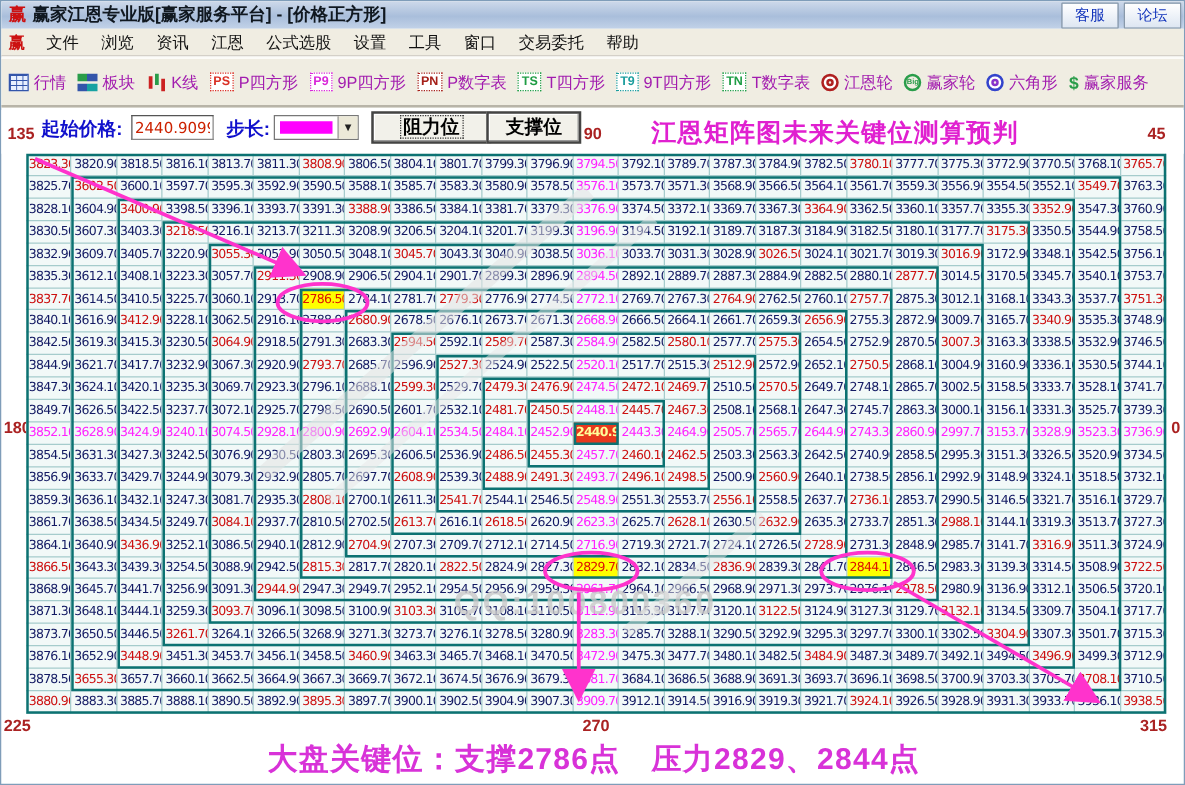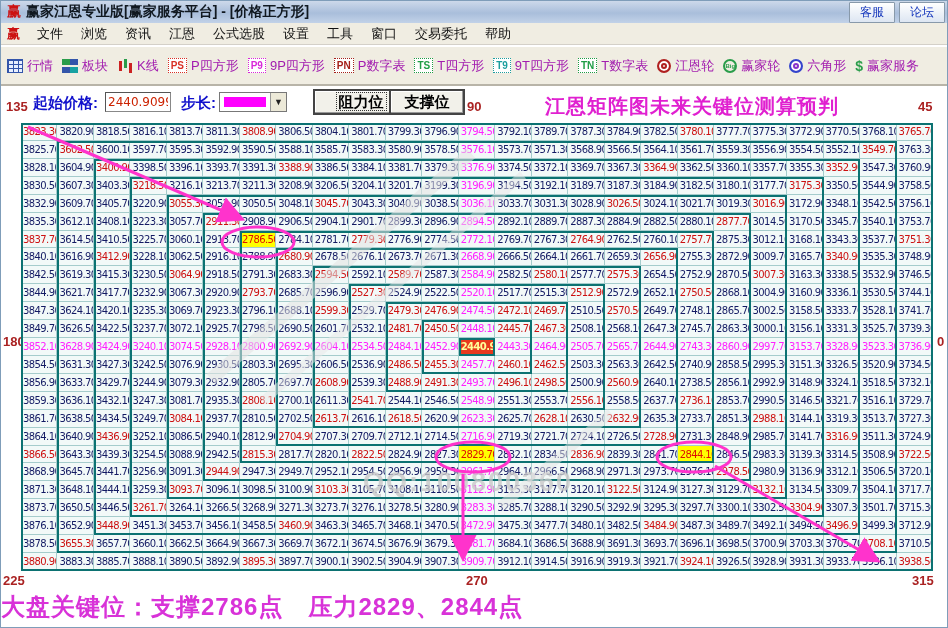--- a/index.html
+++ b/index.html
@@ -58,40 +58,40 @@
   .step-combo{ position:absolute; left:218px; top:4px; width:68px; height:20px;
     border:1px solid #777; background:#fff; display:flex; cursor:pointer; }
   .step-swatch{ margin:4px; height:10px; width:42px; background:#ff00ff; }
   .combo-arrow{ width:16px; height:18px; background:#ece9d8; border-left:1px solid #999;
     font-size:9px; color:#222; text-align:center; line-height:18px; }
   .push-btn{ position:absolute; top:1px; height:26px; background:#f2f1ea;
     border:2px solid #444; font-size:15px; color:#000; text-align:center; line-height:22px;
     cursor:pointer; font-weight:bold; box-shadow:inset -1px -1px 0 #999, inset 1px 1px 0 #fff; }
   .push-btn.focused span{ outline:1px dotted #333; padding:0 2px; }
   .banner{ position:absolute; left:520px; top:5px; font-size:20px; font-weight:bold;
-    color:#e020d0; letter-spacing:1px; white-space:nowrap;margin-left:24px; }
+    color:#e020d0; letter-spacing:1px; white-space:nowrap; }
   
   .grid-wrap{ position:absolute; left:20px; top:122px; width:912px; height:448px;
     background:#f2f9f8; }
   .grid{ position:absolute; inset:0; display:grid;
     grid-template-columns:repeat(25,1fr); grid-template-rows:repeat(25,1fr); }
   .cell{ border-right:1px solid #a5cccc; border-bottom:1px solid #a5cccc;
     font-size:10px; letter-spacing:-0.6px; line-height:17px; color:#131a63;
     overflow:hidden; white-space:nowrap; padding-left:2px;
     font-family:"DejaVu Sans","Liberation Sans",sans-serif; }
   .cell.red{ color:#cc1111; }
   .cell.mag{ color:#ff22ff; }
   .cell.hl{ background:#ffff00; color:#dd1100; }
   .cell.center{ background:#e8391d; color:#ffff99; font-weight:bold; }
   .ring{ position:absolute; border:2px solid #0c7272; pointer-events:none; }
   
   .overlay{ position:absolute; left:0; top:0; width:948px; height:628px; pointer-events:none; }
   .watermark{ position:absolute; left:362px; top:466px; font-size:27px; color:#c9c9c9;
     letter-spacing:2px; opacity:.8; font-weight:bold; pointer-events:none; }
-  .caption{ position:absolute; left:0; top:590px; width:948px; text-align:left;
+  .caption{ position:absolute; left:0; top:590px; width:948px; text-align:center;
     font-size:24px; font-weight:bold; color:#d832d8; letter-spacing:1px; }
 </style>
 </head>
 <body>
 
 <div class="titlebar">
   <span class="logo">赢</span>
   <span class="ttext">赢家江恩专业版[赢家服务平台] - [价格正方形]</span>
   <span class="tb-btn">客服</span>
   <span class="tb-btn">论坛</span>
@@ -159,21 +159,21 @@
 
 <div class="controls">
   <span class="angle" style="left:5px;top:11px;">135</span>
   <span class="lbl-blue" style="left:32px;top:6px;">起始价格:</span>
   <input class="start-input" value="2440.9099" style="">
   <span class="lbl-blue" style="left:180px;top:6px;">步长:</span>
   <span class="step-combo">
     <span class="step-swatch"></span>
     <span class="combo-arrow">▼</span>
   </span>
-  <span class="push-btn focused" style="left:312px;width:96px;"><span>阻力位</span></span>
+  <span class="push-btn focused" style="left:296px;width:96px;"><span>阻力位</span></span>
   <span class="push-btn" style="left:388px;width:76px;"><span>支撑位</span></span>
   <span class="angle" style="left:466px;top:11px;">90</span>
   <span class="banner">江恩矩阵图未来关键位测算预判</span>
   <span class="angle" style="left:917px;top:11px;text-align:right;">45</span>
 </div>
 
 <span class="angle" style="left:2px;top:333px;">180</span>
 <span class="angle" style="left:936px;top:333px;">0</span>
 <span class="angle" style="left:2px;top:572px;">225</span>
 <span class="angle" style="left:465px;top:572px;">270</span>

